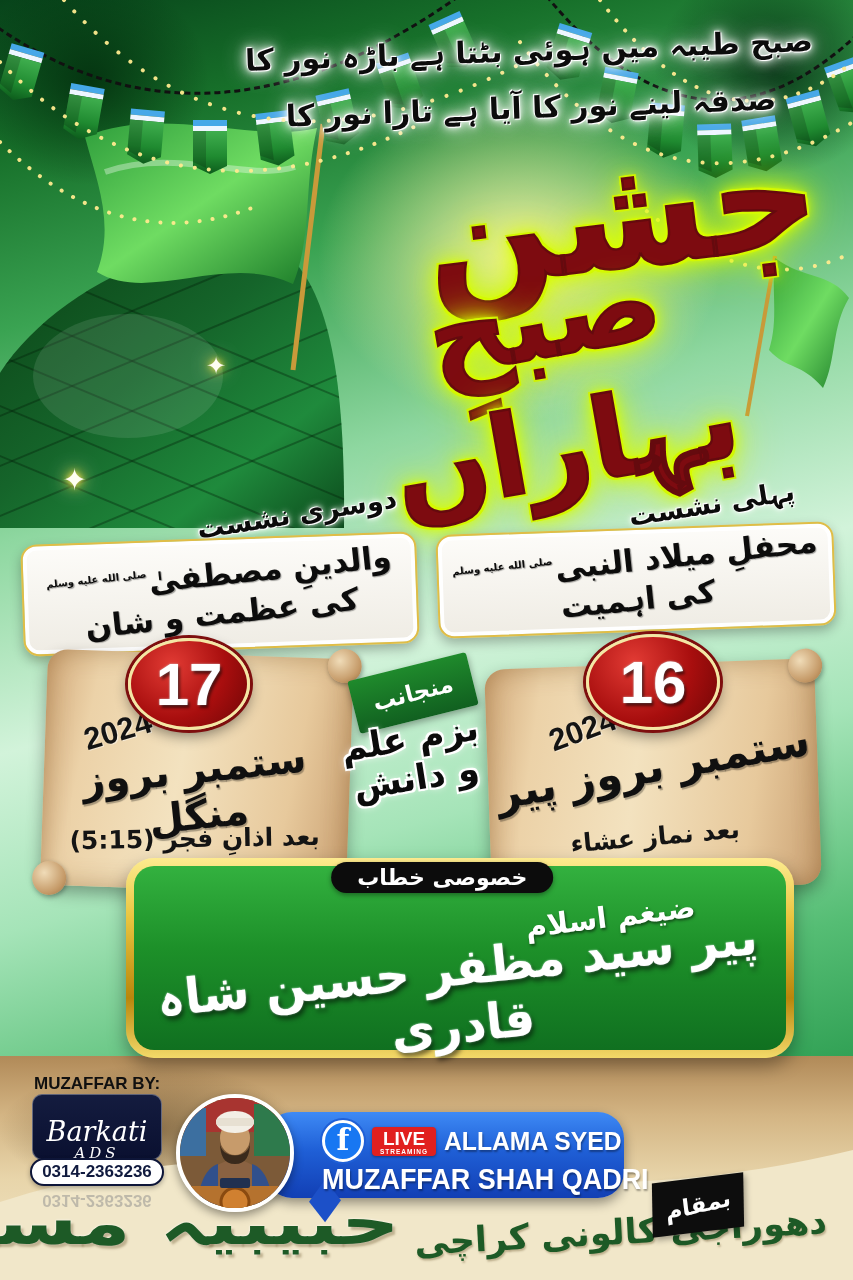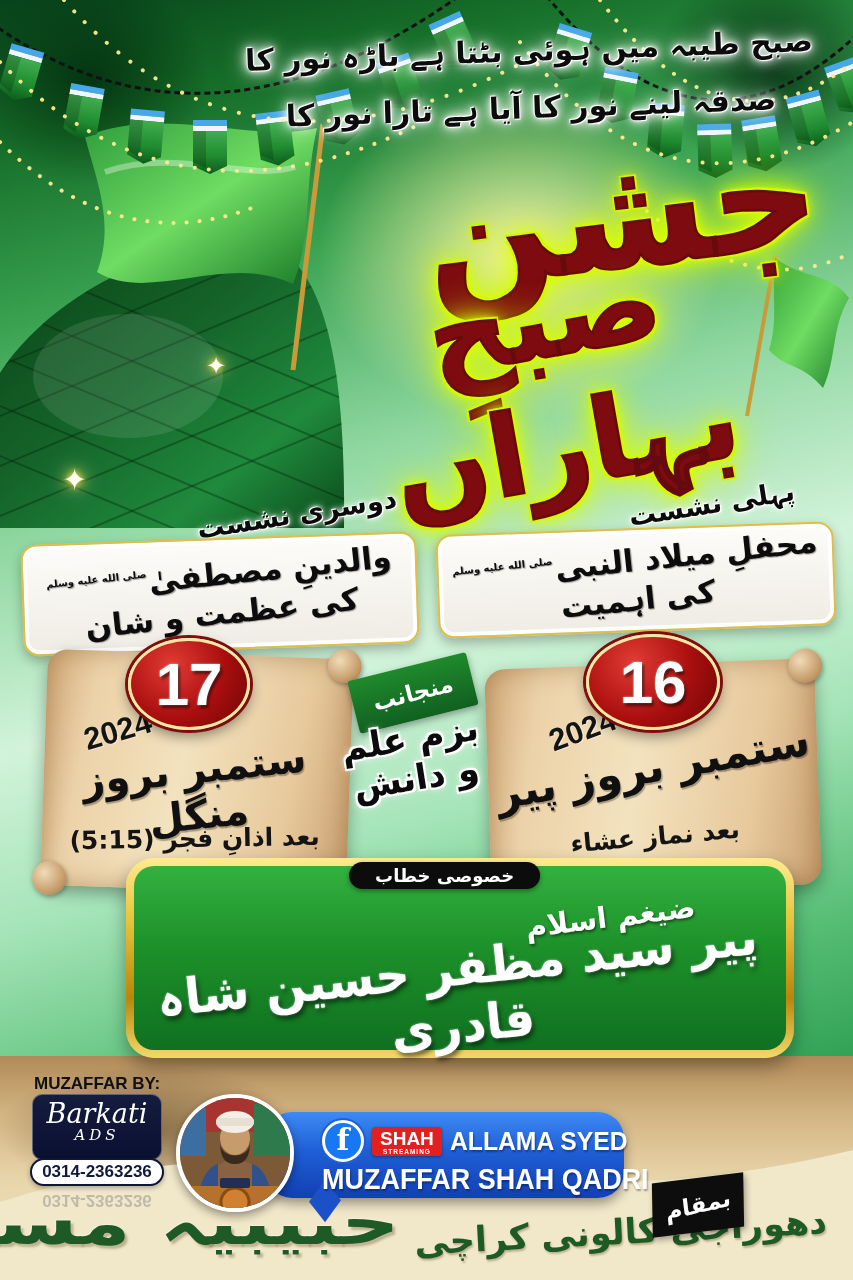--- a/index.html
+++ b/index.html
@@ -78,32 +78,32 @@
       line-height:1.15;transform:rotate(-9deg);
       text-shadow:0 0 4px #fff,0 0 8px #fff,2px 2px 0 #fff,-2px -2px 0 #fff,2px -2px 0 #fff,-2px 2px 0 #fff;}
 
   
   .banner-gold{left:126px;top:858px;width:668px;height:200px;border-radius:28px;
       background:linear-gradient(180deg,#fdeb8f 0%,#e9c53f 30%,#b8860b 70%,#f3d969 100%);
       box-shadow:0 8px 18px rgba(0,0,0,.35);padding:8px;}
   .banner-green{width:100%;height:100%;border-radius:20px;
       background:linear-gradient(180deg,#33b13f 0%,#1d9029 45%,#107020 100%);position:relative;overflow:visible;}
   .banner-tag{position:absolute;left:50%;top:-4px;transform:translateX(-58%);background:#0c0c0c;color:#fff;
-      font-size:18px;font-weight:bold;padding:3px 26px;border-radius:20px;box-shadow:0 2px 5px rgba(0,0,0,.4);}
+      font-size:22px;font-weight:bold;padding:3px 26px;border-radius:20px;box-shadow:0 2px 5px rgba(0,0,0,.4);}
   .banner-title{position:absolute;right:90px;top:34px;color:#fff;font-size:29px;font-weight:bold;
       transform:rotate(-7deg);text-shadow:1px 2px 3px rgba(0,0,0,.5);}
   .banner-name{position:absolute;left:0;top:74px;width:100%;text-align:center;color:#fff;
       font-size:49px;font-weight:bold;transform:rotate(-6deg) scaleX(.97);
       text-shadow:2px 4px 5px rgba(0,0,0,.55),0 0 2px #dfe;}
 
   
   .des-heading{left:34px;top:1074px;font-family:"Liberation Sans",sans-serif;font-size:17px;font-weight:bold;color:#101010;}
   .des-box{left:32px;top:1094px;width:130px;height:66px;background:linear-gradient(180deg,#141c3f,#0a1030);
       border-radius:10px;border:1px solid rgba(255,255,255,.35);text-align:center;color:#fff;}
-  .des-brand{font-family:"DejaVu Serif",serif;font-style:italic;font-size:27px;line-height:1.2;margin-top:3px;}
+  .des-brand{font-family:"DejaVu Serif",serif;font-style:italic;font-size:27px;line-height:1.2;margin-top:21px;}
   .des-sub{font-family:"DejaVu Serif",serif;font-style:italic;font-size:15px;letter-spacing:4px;margin-top:-4px;}
   .des-phone{left:30px;top:1158px;width:134px;height:28px;background:#fff;border:2px solid #0d1538;border-radius:14px;
       display:flex;align-items:center;justify-content:center;font-family:"Liberation Sans",sans-serif;
       font-size:17px;font-weight:bold;color:#101a3e;box-shadow:0 2px 5px rgba(0,0,0,.3);}
   .des-refl{left:30px;top:1190px;width:134px;text-align:center;font-family:"Liberation Sans",sans-serif;
       font-size:17px;font-weight:bold;color:#101a3e;opacity:.22;transform:scaleY(-1);}
 
   
   .photo{left:176px;top:1094px;width:118px;height:118px;border-radius:50%;border:4px solid #fff;
       overflow:hidden;box-shadow:0 4px 10px rgba(0,0,0,.4);z-index:6;}
@@ -337,21 +337,21 @@
     </svg>
   </div>
 
   <div class="abs live-bar">
     <div class="tail"></div>
     <div class="lb-row">
       <div class="fb-circle">
         <span>f</span>
       </div>
       <div class="live-badge">
-        <span class="lv">SHAH</span>
+        <span class="lv">LIVE</span>
         <span class="st">STREAMING</span>
       </div>
       <div class="lb-line1">ALLAMA SYED</div>
     </div>
     <div class="lb-line2">MUZAFFAR SHAH QADRI</div>
   </div>
 
   <div class="abs venue-tag">
     <span class="urdu">بمقام</span>
   </div>

